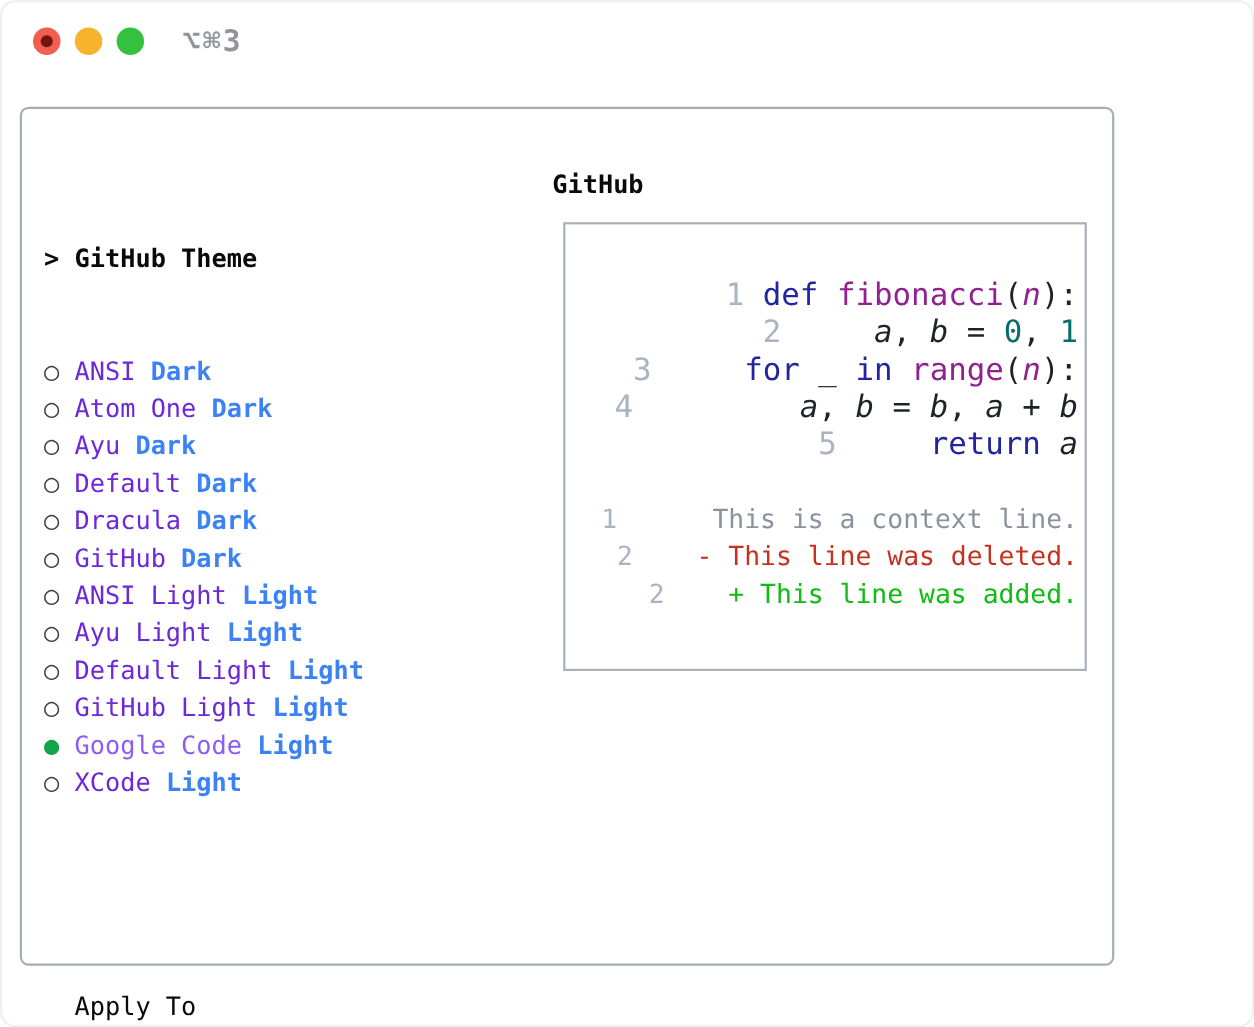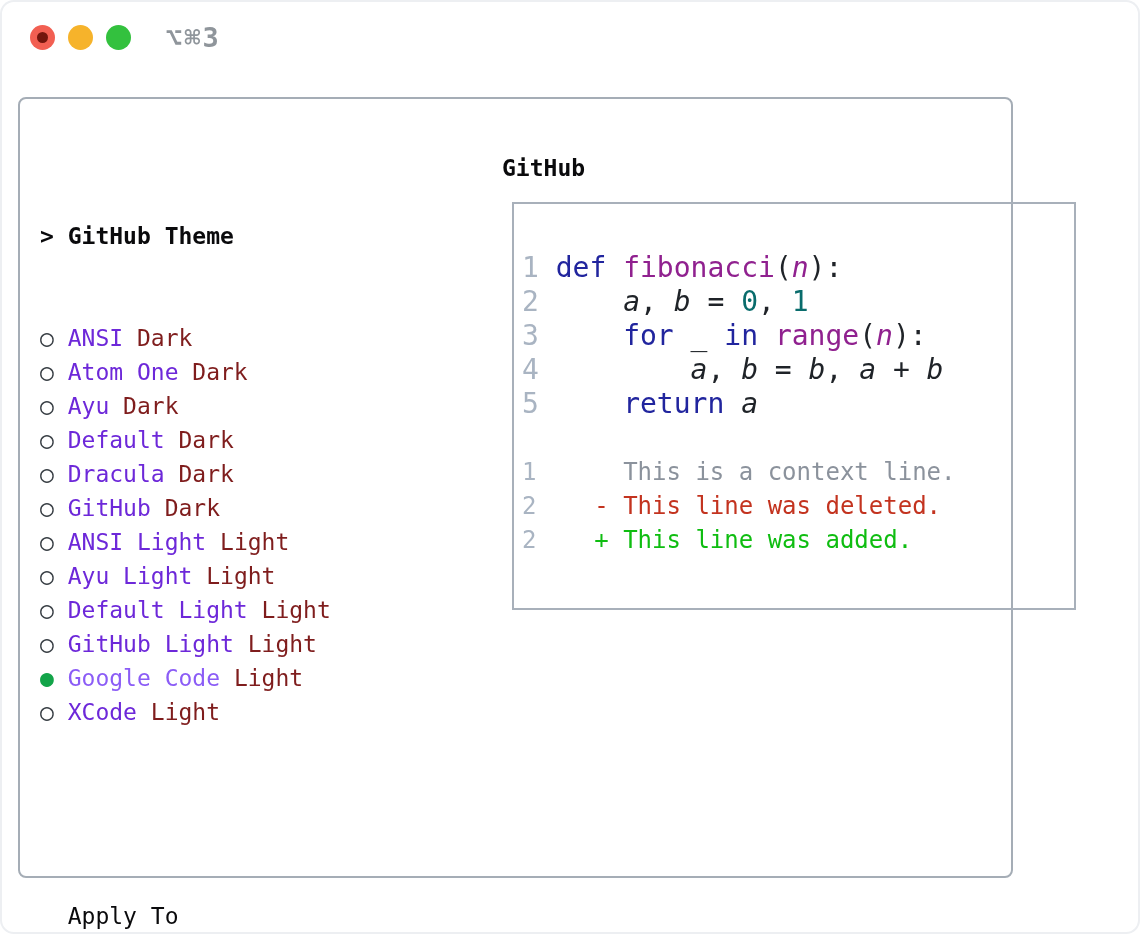--- a/index.html
+++ b/index.html
@@ -18,26 +18,26 @@
   
   .panel{position:absolute;left:18px;top:97px;width:995px;height:781px;border:2px solid #a5adb6;border-radius:8px;box-sizing:border-box;background:#fff;}
 
   .left-col{position:absolute;left:20px;top:52px;width:440px;font-size:23px;line-height:34px;white-space:pre;color:#30363d;}
   .row{height:34px;}
   .hdr{font-weight:bold;color:#0a0a0c;}
   .bullet{color:#3a4046;}
   .bullet.sel{color:#13a449;}
   .tname{color:#6d28d9;}
   .tname.sel{color:#8b5cf6;}
-  .variant{color:#7f1d1d;}
+  .variant{color:#3b82f6;font-weight:bold;}
   .spacer{height:34px;}
 
   .right-col{position:absolute;left:482px;top:52px;width:500px;}
   .preview-hdr{font-size:23px;line-height:34px;font-weight:bold;color:#0a0a0c;white-space:pre;}
-  .preview-box{margin-top:17px;margin-left:10px;width:564px;height:408px;border:2px solid #a8b0ba;box-sizing:border-box;padding:47px 6px 0 8px;overflow:hidden;}
+  .preview-box{margin-top:17px;margin-left:10px;width:476px;height:408px;border:2px solid #a8b0ba;box-sizing:border-box;padding:47px 6px 0 8px;overflow:hidden;text-align:right;}
   pre{margin:0;font-family:inherit;}
   .code-pre{font-size:28px;line-height:34px;color:#1f2328;}
   .diff-pre{font-size:24px;line-height:34px;margin-top:34px;}
   .ln{color:#a9b4c2;}
   .tok-keyword{color:#21259e;}
   .tok-function{color:#90218f;}
   .tok-param{color:#90218f;font-style:italic;}
   .tok-var{color:#1f2328;font-style:italic;}
   .tok-number{color:#096c6c;}
   .tok-plain{color:#1f2328;}

